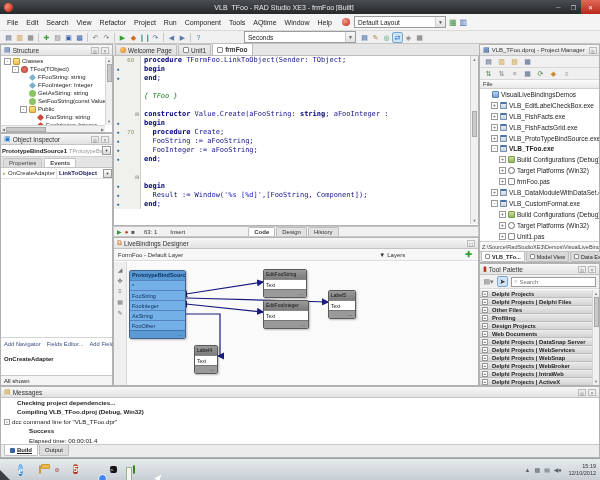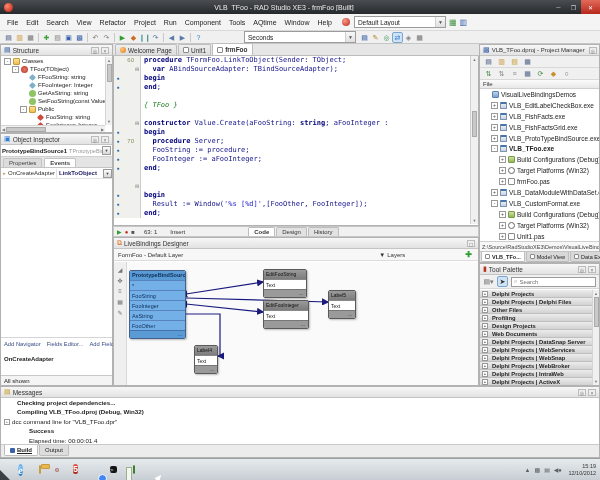--- a/index.html
+++ b/index.html
@@ -412,36 +412,35 @@
       </span>
       <span class="etab active">
         <span class="etico unit"></span>
         <span>frmFoo</span>
       </span>
     </div>
 
   <div id="editor">
     <div id="code-lines">
         <div class="cl"><span class="gdot"></span><span class="gnum">60</span><span class="gfold"></span><span class="ctext"><span class="ck">procedure </span><span class="ct">TFormFoo.LinkToObject(Sender: TObject;</span></span></div>
-        <div class="cl"><span class="gdot"></span><span class="gnum"></span><span class="gfold">⊟</span><span class="ctext"><span class="ct">  </span><span class="ck">var</span><span class="ct"> ABindSourceAdapter: TBindSourceAdapter);</span></span></div>
         <div class="cl"><span class="gdot">●</span><span class="gnum"></span><span class="gfold"></span><span class="ctext"><span class="ck">begin</span></span></div>
         <div class="cl"><span class="gdot">●</span><span class="gnum"></span><span class="gfold"></span><span class="ctext"><span class="ck">end</span><span class="ct">;</span></span></div>
         <div class="cl"><span class="gdot"></span><span class="gnum"></span><span class="gfold"></span><span class="ctext"></span></div>
         <div class="cl"><span class="gdot"></span><span class="gnum"></span><span class="gfold"></span><span class="ctext"><span class="cc">{ TFoo }</span></span></div>
         <div class="cl"><span class="gdot"></span><span class="gnum"></span><span class="gfold"></span><span class="ctext"></span></div>
         <div class="cl"><span class="gdot"></span><span class="gnum"></span><span class="gfold">⊟</span><span class="ctext"><span class="ck">constructor </span><span class="ct">Value.Create(aFooString: </span><span class="ck">string</span><span class="ct">; aFooInteger :</span></span></div>
         <div class="cl"><span class="gdot">●</span><span class="gnum"></span><span class="gfold"></span><span class="ctext"><span class="ck">begin</span></span></div>
-        <div class="cl"><span class="gdot">●</span><span class="gnum">70</span><span class="gfold"></span><span class="ctext"><span class="ct">  </span><span class="ck">procedure</span><span class="ct"> Server;</span></span></div>
-        <div class="cl"><span class="gdot">●</span><span class="gnum"></span><span class="gfold"></span><span class="ctext"><span class="ct">  FooString := procedure;</span></span></div>
-        <div class="cl"><span class="gdot">●</span><span class="gnum"></span><span class="gfold"></span><span class="ctext"><span class="ct">  FooInteger := aFooInteger;</span></span></div>
+        <div class="cl"><span class="gdot">●</span><span class="gnum">70</span><span class="gfold"></span><span class="ctext"><span class="ct">  </span><span class="ck">procedure</span><span class="ct"> Create;</span></span></div>
+        <div class="cl"><span class="gdot">●</span><span class="gnum"></span><span class="gfold"></span><span class="ctext"><span class="ct">  FooString := aFooString;</span></span></div>
+        <div class="cl"><span class="gdot">●</span><span class="gnum"></span><span class="gfold"></span><span class="ctext"><span class="ct">  FooInteger := aFooString;</span></span></div>
         <div class="cl"><span class="gdot">●</span><span class="gnum"></span><span class="gfold"></span><span class="ctext"><span class="ck">end</span><span class="ct">;</span></span></div>
         <div class="cl"><span class="gdot"></span><span class="gnum"></span><span class="gfold"></span><span class="ctext"></span></div>
         <div class="cl"><span class="gdot"></span><span class="gnum"></span><span class="gfold">⊟</span></div>
         <div class="cl"><span class="gdot">●</span><span class="gnum"></span><span class="gfold"></span><span class="ctext"><span class="ck">begin</span></span></div>
-        <div class="cl"><span class="gdot">●</span><span class="gnum"></span><span class="gfold"></span><span class="ctext"><span class="ct">  Result := Window(</span><span class="cs">'%s [%d]'</span><span class="ct">,[FooOther, FooInteger]);</span></span></div>
+        <div class="cl"><span class="gdot">●</span><span class="gnum"></span><span class="gfold"></span><span class="ctext"><span class="ct">  Result := Window(</span><span class="cs">'%s [%d]'</span><span class="ct">,[FooString, Component]);</span></span></div>
         <div class="cl"><span class="gdot">●</span><span class="gnum"></span><span class="gfold"></span><span class="ctext"><span class="ck">end</span><span class="ct">;</span></span></div>
       </div>
     <div id="ed-vscroll">
       <span class="sarr">▲</span>
         <span class="vthumb" style="height:26px;margin-top:48px"></span>
         <span class="spacer"></span>
         <span class="sarr">▼</span>
     </div>
   </div>
 

